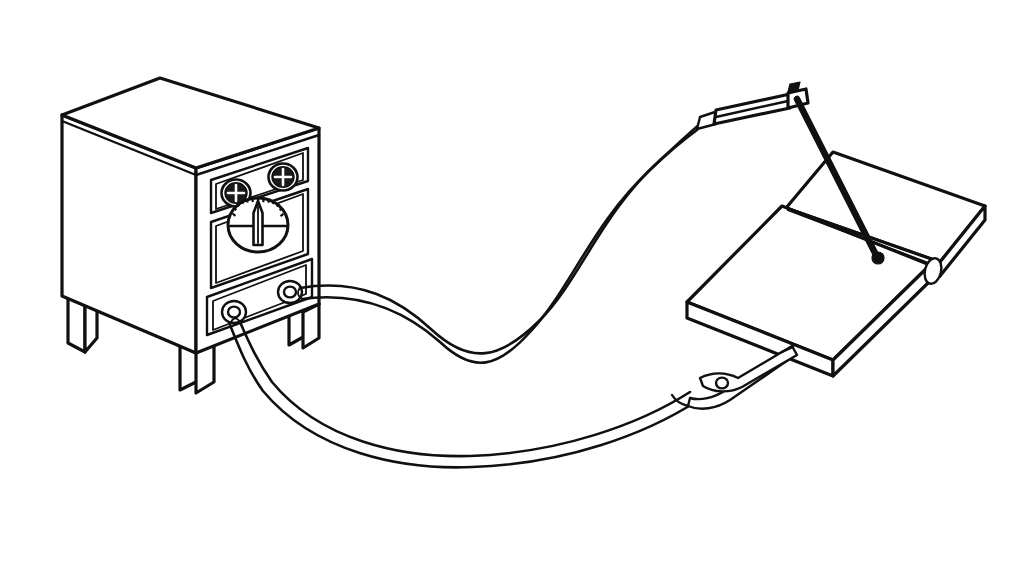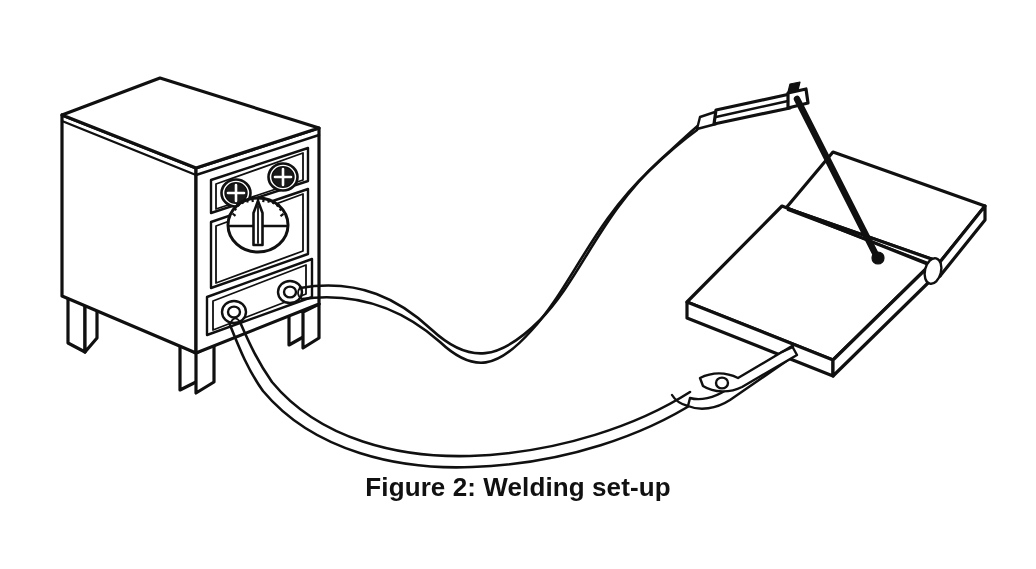--- a/index.html
+++ b/index.html
@@ -290,15 +290,14 @@
 
       <ellipse class="face-thin" cx="722" cy="383" rx="6" ry="5.4"></ellipse>
 
       <path class="ln-thin" d="M 782 352 L 793 347"></path>
 
       <path class="ln-thin" d="M 688 406 C 680 404 675 400 672 395"></path>
     </g>
 
   </svg>
 
-  <div id="caption">Figure 2: Welding set-up</div>
 
 </div>
 
 </body></html>

